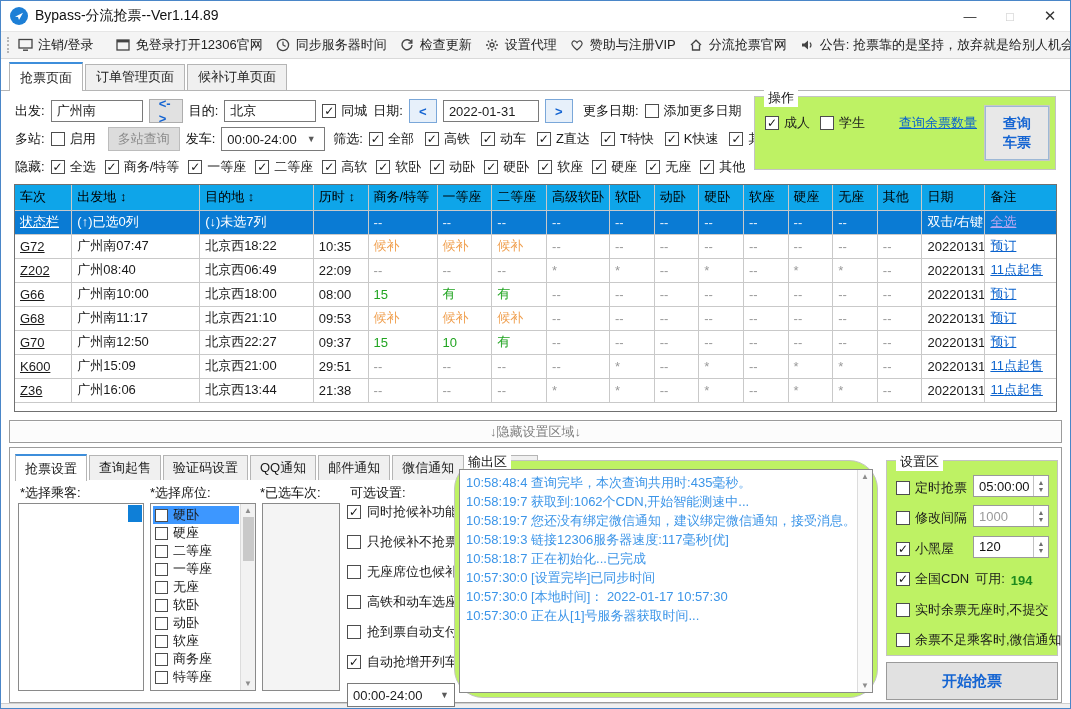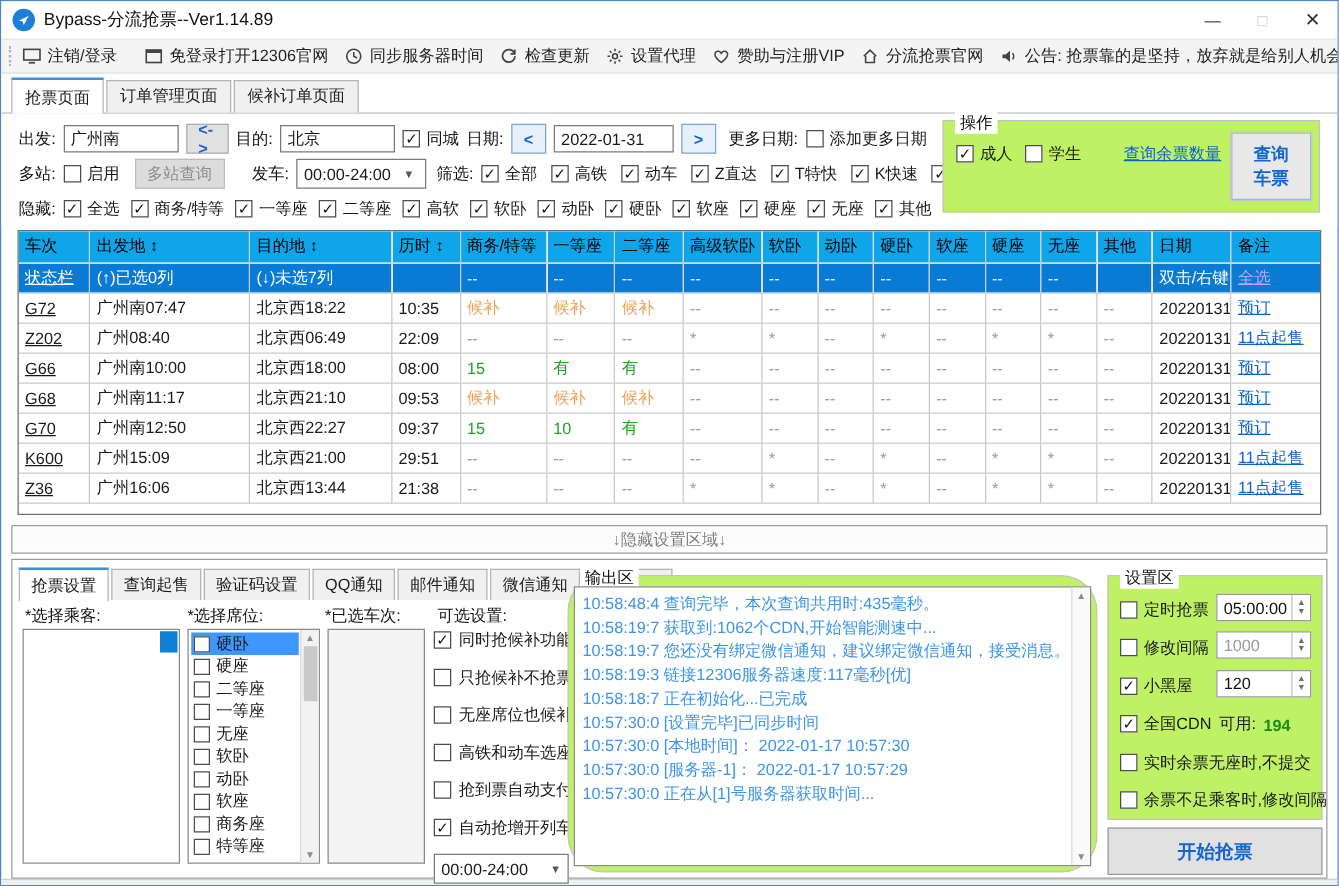--- a/index.html
+++ b/index.html
@@ -232,21 +232,21 @@
           <span>添加更多日期</span>
         </label>
     </div>
     <div class="qrow">
       <span class="qlabel">多站:</span>
       <label class="cbw">
           <span class="cb"></span>
           <span>启用</span>
         </label>
       <span class="btn disabled" style="margin-left:6px">多站查询</span>
-      <span class="qlabel" style="margin-left:16px">发车:</span>
+      <span class="qlabel" style="margin-left:0">发车:</span>
       <span class="dd" style="width:104px">
           <span>00:00-24:00</span>
           <span class="arr">▼</span>
         </span>
       <span class="qlabel" style="margin-left:2px">筛选:</span>
       <span class="cbgroup" id="filterGroup">
           <label class="cbw">
             <span class="cb">✓</span>
             <span>全部</span>
           </label>
@@ -651,21 +651,20 @@
     <div class="groupbox out-box">
       <span class="gb-title">输出区</span>
       <div class="out-inner" id="outArea">
         <div class="out-line">10:58:48:4  查询完毕，本次查询共用时:435毫秒。</div>
           <div class="out-line">10:58:19:7  获取到:1062个CDN,开始智能测速中...</div>
           <div class="out-line">10:58:19:7  您还没有绑定微信通知，建议绑定微信通知，接受消息。</div>
           <div class="out-line">10:58:19:3  链接12306服务器速度:117毫秒[优]</div>
           <div class="out-line">10:58:18:7  正在初始化...已完成</div>
           <div class="out-line">10:57:30:0  [设置完毕]已同步时间</div>
           <div class="out-line">10:57:30:0  [本地时间]： 2022-01-17 10:57:30</div>
-          <div class="out-line">10:57:30:0  [服务器-1]： 2022-01-17 10:57:29</div>
           <div class="out-line">10:57:30:0  正在从[1]号服务器获取时间...</div>
           <span class="sb" style="background:#fafafa">
             <span class="up">▲</span>
             <span class="dn">▼</span>
           </span>
       </div>
     </div>
 
     <div class="groupbox set-box">
       <span class="gb-title">设置区</span>
@@ -709,21 +708,21 @@
       </div>
       <div class="set-row">
         <label class="cbw">
             <span class="cb"></span>
             <span>实时余票无座时,不提交</span>
           </label>
       </div>
       <div class="set-row">
         <label class="cbw">
             <span class="cb"></span>
-            <span>余票不足乘客时,修改间隔</span>
+            <span>余票不足乘客时,微信通知</span>
           </label>
       </div>
     </div>
     <div class="startbtn">开始抢票</div>
   </div>
 
   <div class="statusbar">
 
     <span>当前账号:</span>
     <span style="margin-left:118px">免费用户】</span>

